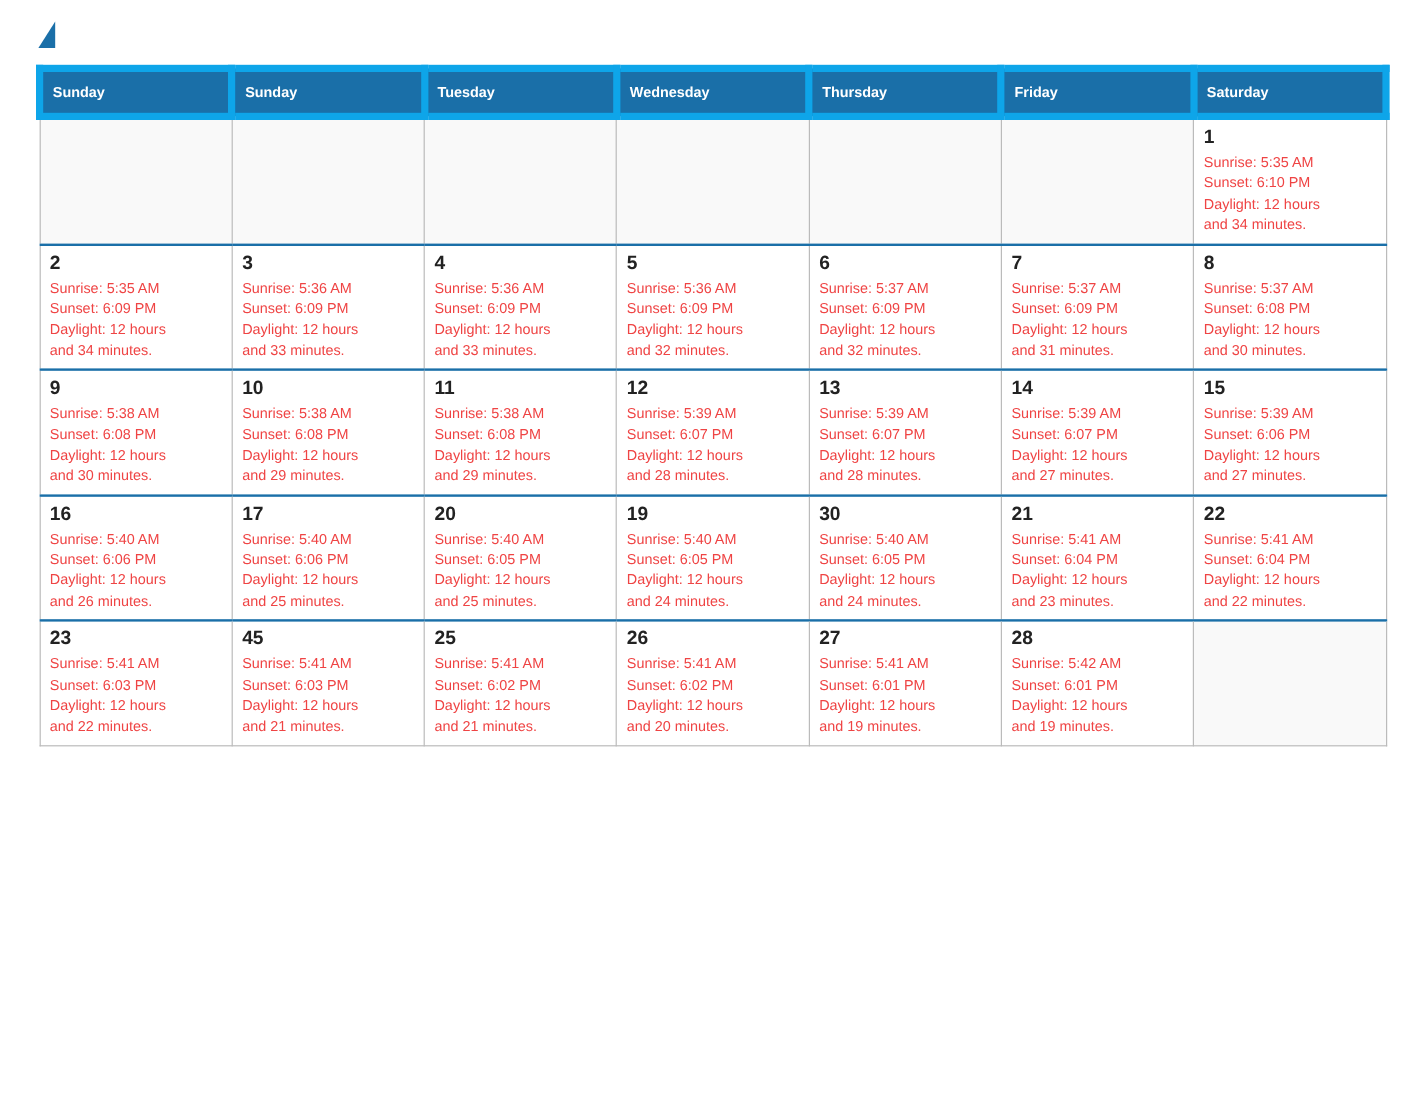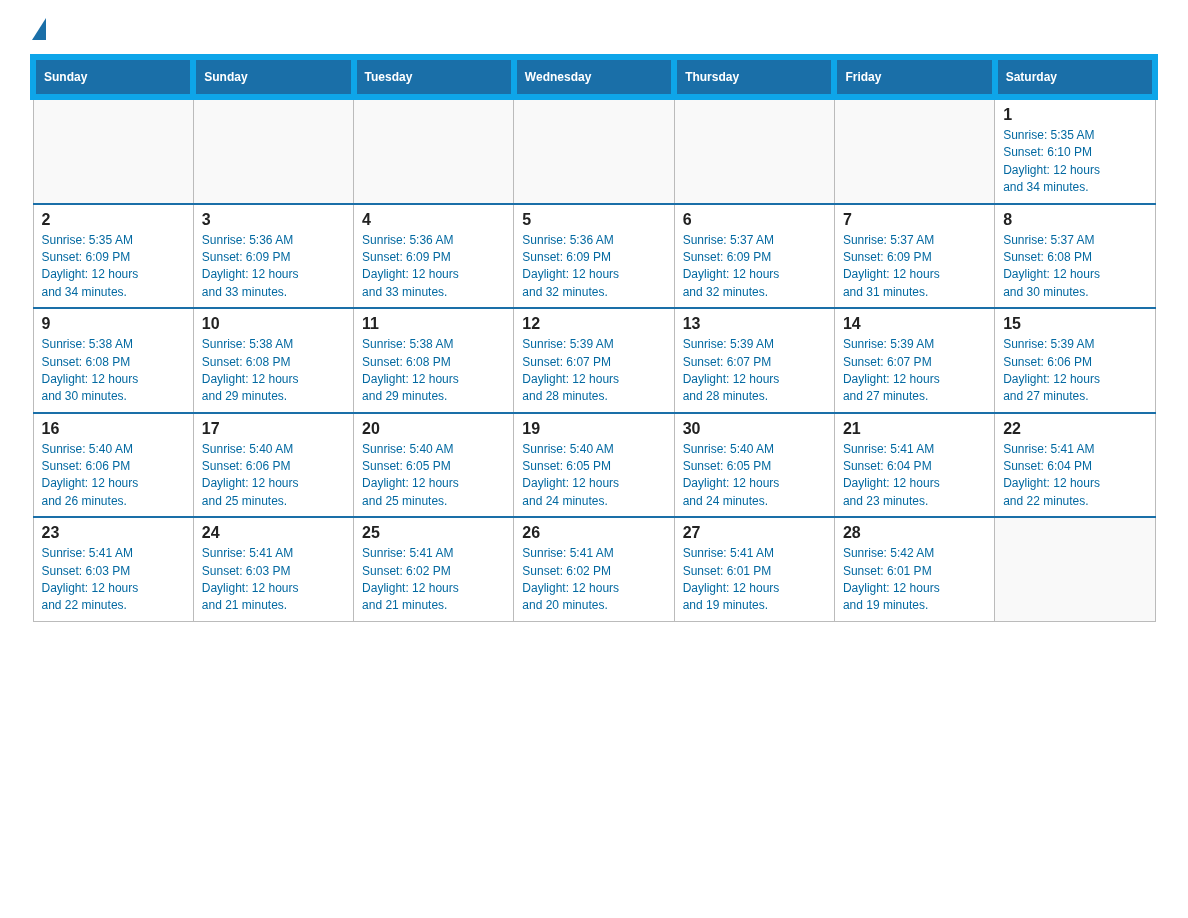--- a/index.html
+++ b/index.html
@@ -78,21 +78,21 @@
     }
     .day-num {
       font-size: 16px;
       font-weight: bold;
       color: #222;
       display: block;
       margin-bottom: 3px;
     }
     .day-info {
       font-size: 12px;
-      color: #0369a1;
+      color: #ef4444;
       line-height: 1.45;
     }
     .empty-cell {
       background: #f9f9f9;
     }
     .row-divider td {
       border-top: 2px solid #1a6fa8;
     }
     .logo-wrapper {
       display: flex;
@@ -243,21 +243,21 @@
         <td><span class="day-num">22</span><span class="day-info" style="white-space: pre-line;">Sunrise: 5:41 AM
 Sunset: 6:04 PM
 Daylight: 12 hours
 and 22 minutes.</span></td>
       </tr>
       <tr class="row-divider">
         <td><span class="day-num">23</span><span class="day-info" style="white-space: pre-line;">Sunrise: 5:41 AM
 Sunset: 6:03 PM
 Daylight: 12 hours
 and 22 minutes.</span></td>
-        <td><span class="day-num">24</span><span class="day-info" style="white-space: pre-line;">Sunrise: 5:41 AM
+        <td><span class="day-num">45</span><span class="day-info" style="white-space: pre-line;">Sunrise: 5:41 AM
 Sunset: 6:03 PM
 Daylight: 12 hours
 and 21 minutes.</span></td>
         <td><span class="day-num">25</span><span class="day-info" style="white-space: pre-line;">Sunrise: 5:41 AM
 Sunset: 6:02 PM
 Daylight: 12 hours
 and 21 minutes.</span></td>
         <td><span class="day-num">26</span><span class="day-info" style="white-space: pre-line;">Sunrise: 5:41 AM
 Sunset: 6:02 PM
 Daylight: 12 hours

